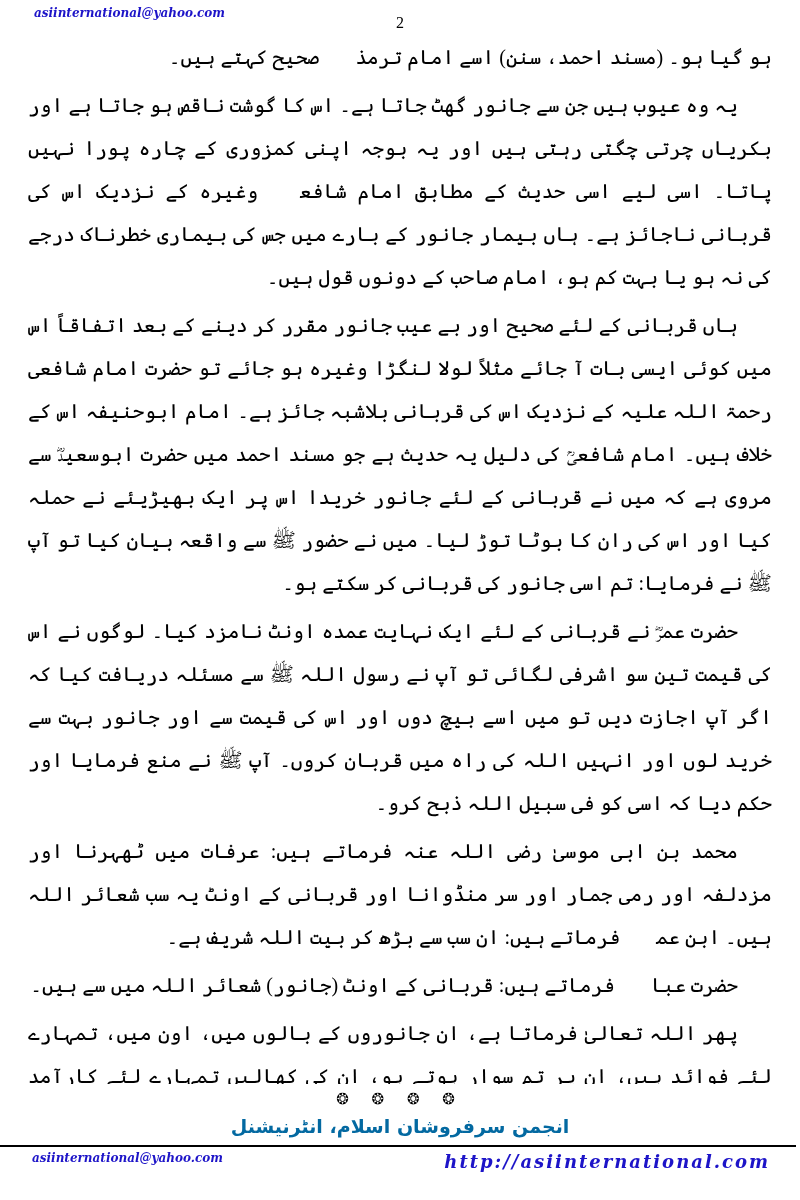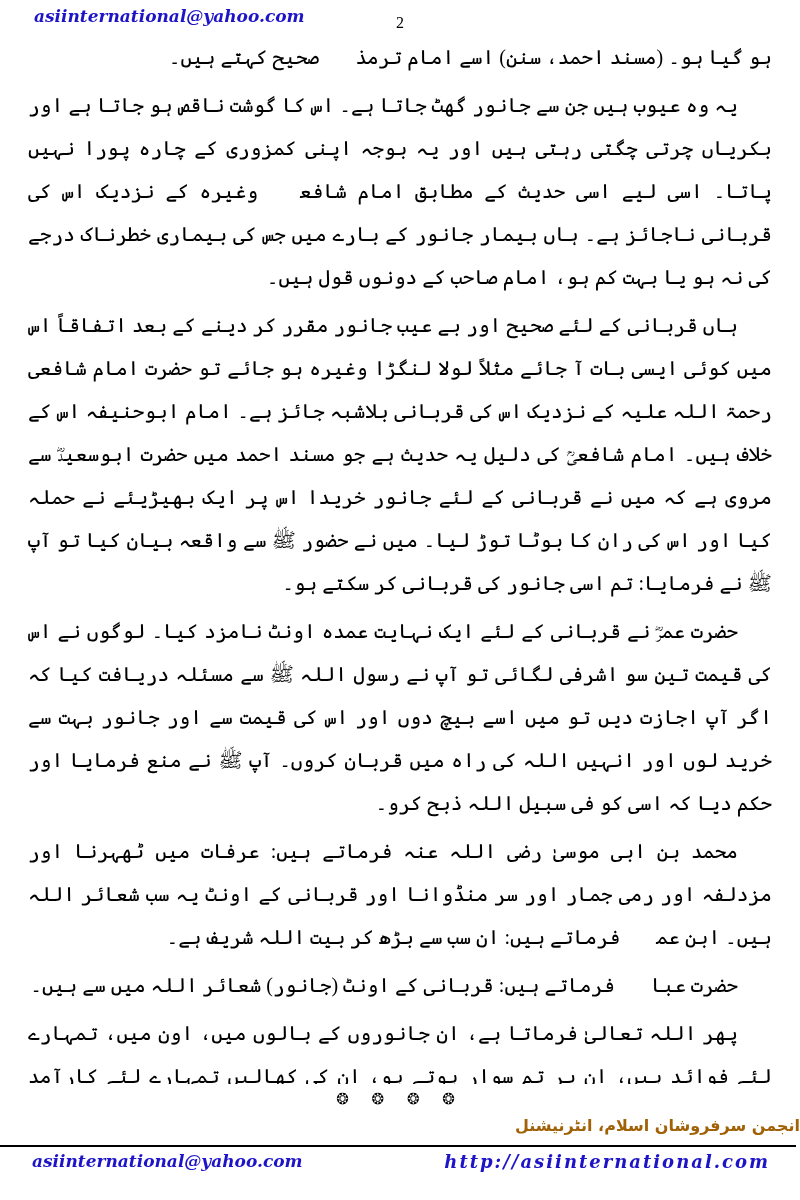--- a/index.html
+++ b/index.html
@@ -9,21 +9,21 @@
     position:relative;
     font-family:"DejaVu Sans",sans-serif;
     color:#000;
     overflow:hidden;
   }
   .email-link{
     color:var(--link-blue,#1d14c8);
     font-family:"DejaVu Serif",serif;
     font-style:italic;
     font-weight:bold;
-    font-size:17px;
+    font-size:12px;
     text-decoration:none;
     white-space:nowrap;
   }
   .header-email{
     position:absolute;
     top:6px;left:34px;
   }
   .page-number{
     position:absolute;
     top:14px;left:0;right:0;
@@ -55,27 +55,27 @@
   }
   .ornament-row{
     text-align:center;
     font-size:15px;
     letter-spacing:9px;
     line-height:18px;
     margin:0 0 4px 0;
     color:#000;
   }
   .banner-title{
-    text-align:right;
+    text-align:center;
     direction:rtl;
     font-weight:bold;
-    font-size:16px;
+    font-size:19px;
     line-height:28px;
     margin:0;
-    color:#a16207;
+    color:#0369a1;
   }
   .footer-divider{
     border:none;
     border-top:2px solid #000;
     margin:5px 4px 0 0;
   }
   .footer-row{
     display:flex;
     justify-content:space-between;
     align-items:flex-start;

